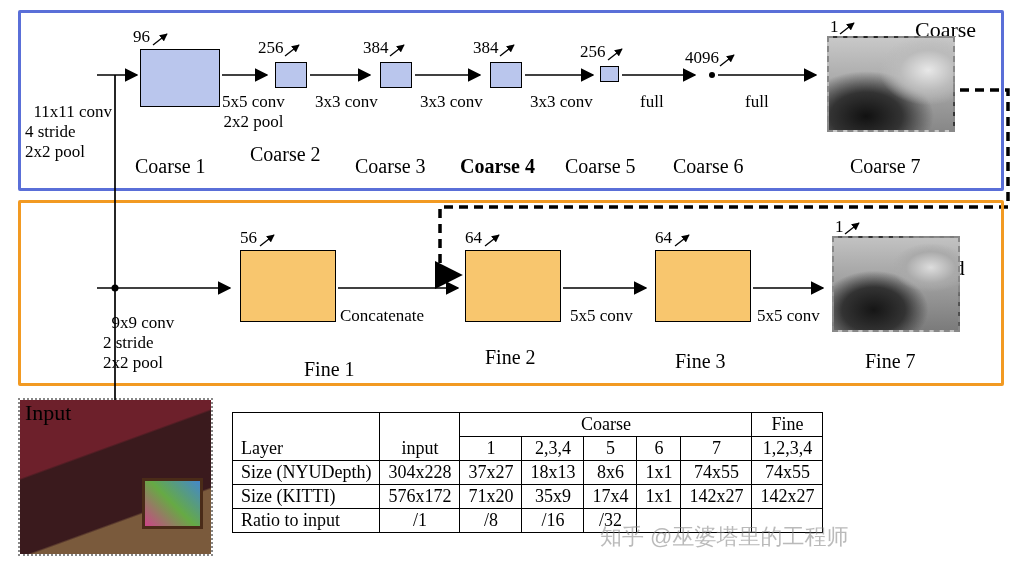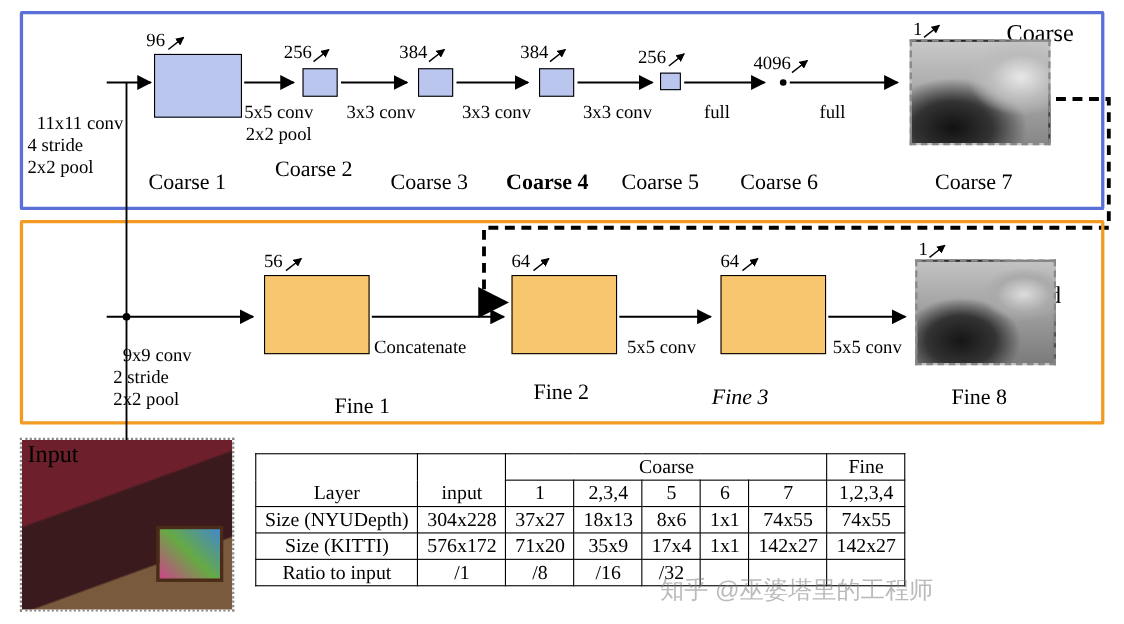--- a/index.html
+++ b/index.html
@@ -7,21 +7,21 @@
   .panel-border { position:absolute; border:3px solid; border-radius:2px; }
   .txt { position:absolute; white-space:pre; }
   .layer-label { font-size:20px; }
   .op-label { font-size:17px; text-align:center; }
   .channels { font-size:17px; }
   .block { position:absolute; border:1px solid #000; box-sizing:border-box; }
   svg.abs { position:absolute; overflow:visible; }
   .small-arrow { position:absolute; overflow:visible; }
   table.sizes { border-collapse:collapse; position:absolute; font-size:18px; }
   table.sizes td, table.sizes th { border:1px solid #000; padding:1px 8px; text-align:center; font-weight:normal; }
-  table.sizes td.lh { text-align:center; }
+  table.sizes td.lh { text-align:left; }
   .watermark { position:absolute; font-size:22px; color:rgba(130,130,130,0.55); font-family:sans-serif; }
   .depth-img { position:absolute; border:2px dashed #888; box-sizing:border-box; }
   .input-box { position:absolute; border:2px dotted #888; box-sizing:border-box; padding:0; }
 </style>
 </head>
 <body>
 
 <svg class="abs" style="left:0;top:0" width="0" height="0">
   <defs>
     <marker id="ah" viewBox="0 0 10 10" refX="9" refY="5" markerWidth="8" markerHeight="8" orient="auto-start-reverse">
@@ -159,36 +159,36 @@
 <span class="txt op-label" style="left:570px; top:306px;">5x5 conv</span>
 <svg class="abs" style="left:563px; top:283px" width="90" height="10">
     <line x1="0" y1="5" x2="83" y2="5" stroke="#000" stroke-width="1.7" marker-end="url(#ah)"></line>
   </svg>
 
 <div class="block" style="left:655px; top:250px; width:96px; height:72px; background:#f8c66e;"></div>
 <span class="txt channels" style="left:655px; top:228px;">64</span>
 <svg class="small-arrow" style="left:675px; top:234px" width="18" height="12">
     <line x1="0" y1="12" x2="14" y2="1" stroke="#000" stroke-width="1.3" marker-end="url(#ahsmall)"></line>
   </svg>
-<span class="txt layer-label" style="left:647px; top:350px;font-style:italic;">Fine 3</span>
+<span class="txt layer-label" style="left:675px; top:350px;">Fine 3</span>
 <span class="txt op-label" style="left:757px; top:306px;">5x5 conv</span>
 <svg class="abs" style="left:753px; top:283px" width="75" height="10">
     <line x1="0" y1="5" x2="70" y2="5" stroke="#000" stroke-width="1.7" marker-end="url(#ah)"></line>
   </svg>
 
 <div class="depth-img" style="left:832px; top:236px; width:128px; height:96px;
             background:
               radial-gradient(ellipse 55px 35px at 78% 32%, #ddd 0%, #aaa 45%, transparent 70%),
               radial-gradient(ellipse 70px 50px at 32% 78%, #151515 0%, #333 45%, transparent 78%),
               linear-gradient(#c2c2c2,#7b7b7b);"></div>
 <span class="txt channels" style="left:835px; top:217px;">1</span>
 <svg class="small-arrow" style="left:845px; top:222px" width="18" height="12">
     <line x1="0" y1="12" x2="14" y2="1" stroke="#000" stroke-width="1.3" marker-end="url(#ahsmall)"></line>
   </svg>
-<span class="txt layer-label" style="left:865px; top:350px;">Fine 8</span>
+<span class="txt layer-label" style="left:865px; top:350px;">Fine 7</span>
 
 <div class="input-box" style="left:18px; top:398px; width:195px; height:158px;">
   <div style="width:100%; height:100%;
        background:
          linear-gradient(160deg, #6d202b 35%, #3a1a1d 36%, #3a1a1d 70%, #7a5a3c 71%),
          #d6c9b8;"></div>
   <div style="position:absolute; left:122px; top:78px; width:55px; height:45px; border:3px solid #4a2b18;
        background: linear-gradient(45deg,#c48,#6a4,#48c);"></div>
 </div>
 <span class="txt" style="left:25px; top:400px; font-size:22px;">Input</span>

